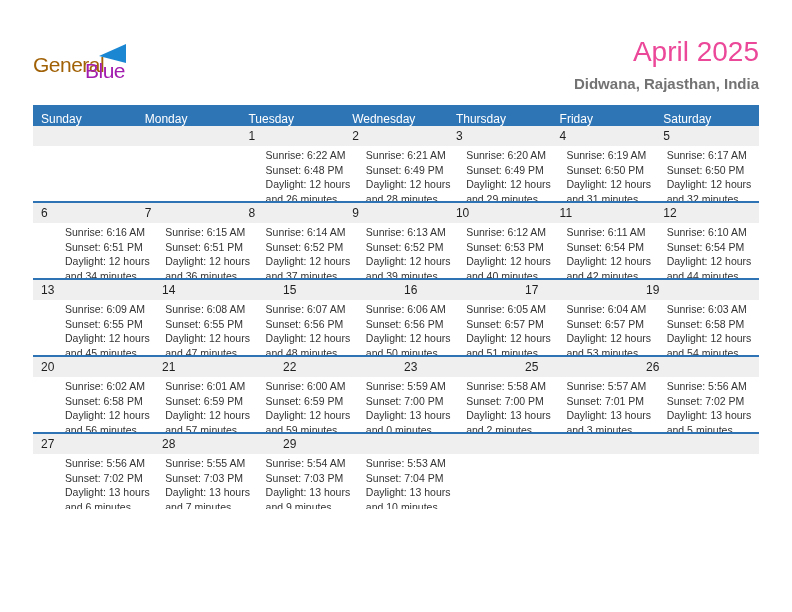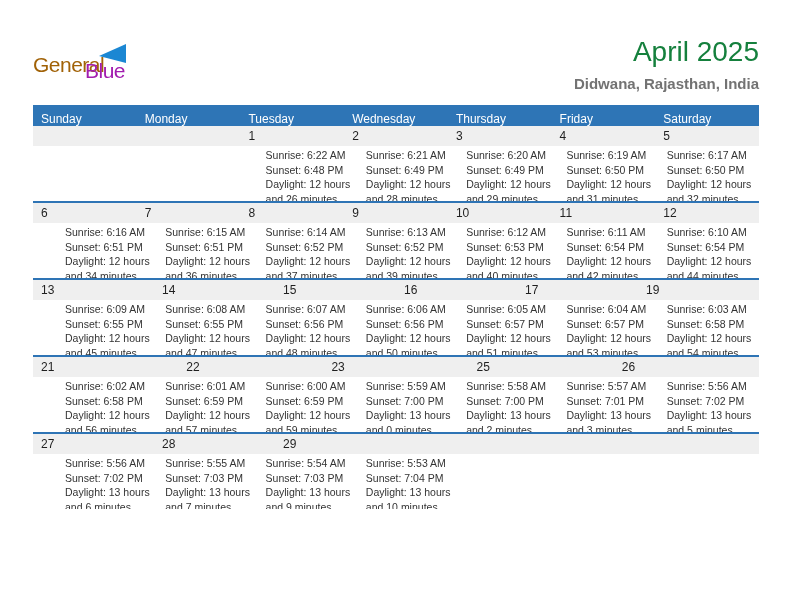--- a/index.html
+++ b/index.html
@@ -20,21 +20,21 @@
   }
   .logo-triangle { position: absolute; left: 66px; top: 3px; }
   .logo-blue {
     position: absolute; left: 52px; top: 18px;
     font-size: 21px; letter-spacing: -0.5px; color: #a21caf;
   }
 
   
   .title {
     position: absolute; right: 33px; top: 36px;
-    font-size: 28px; color: #15803d; text-align: right;
+    font-size: 28px; color: #ec4899; text-align: right;
   }
   .subtitle {
     position: absolute; right: 33px; top: 75px;
     font-size: 15px; font-weight: bold; color: #737373; text-align: right;
   }
 
   
   .calendar { position: absolute; left: 33px; right: 33px; top: 105px; }
   .weekday-row {
     display: flex; height: 21px; align-items: flex-end;
@@ -236,20 +236,21 @@
             <div class="content-cell">
               <div>Sunrise: 6:03 AM</div>
               <div>Sunset: 6:58 PM</div>
               <div>Daylight: 12 hours</div>
               <div>and 54 minutes.</div>
             </div>
           </div>
         </div>
         <div class="week-row">
           <div class="date-band">
+            <div class="date-cell">20</div>
             <div class="date-cell">21</div>
             <div class="date-cell">22</div>
             <div class="date-cell">23</div>
             <div class="date-cell">25</div>
             <div class="date-cell">26</div>
           </div>
           <div class="content-band">
             <div class="content-cell">
               <div>Sunrise: 6:02 AM</div>
               <div>Sunset: 6:58 PM</div>

